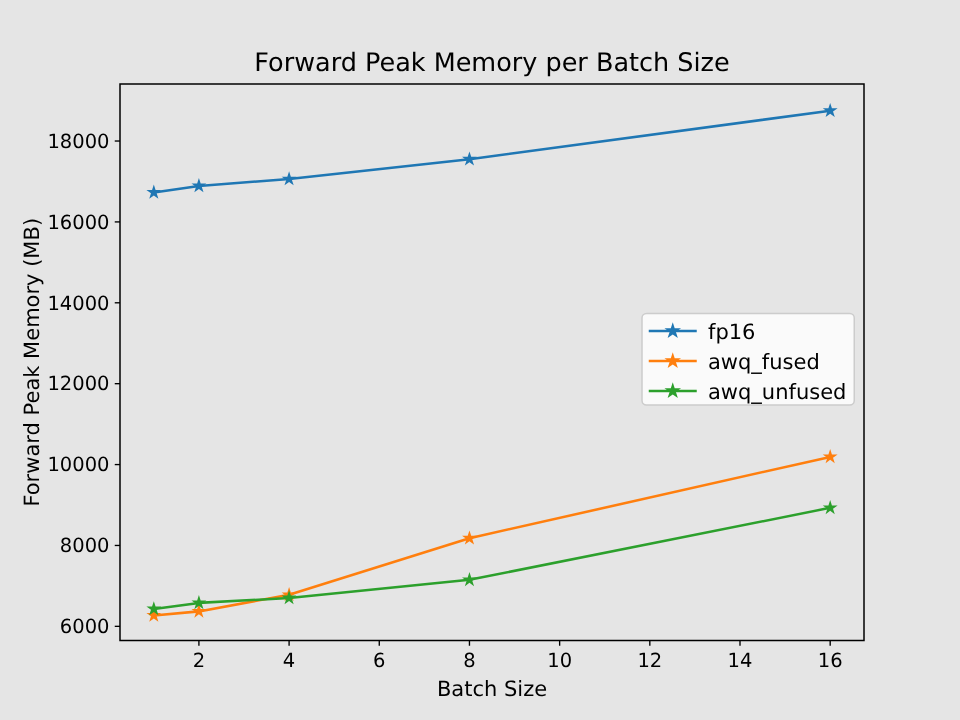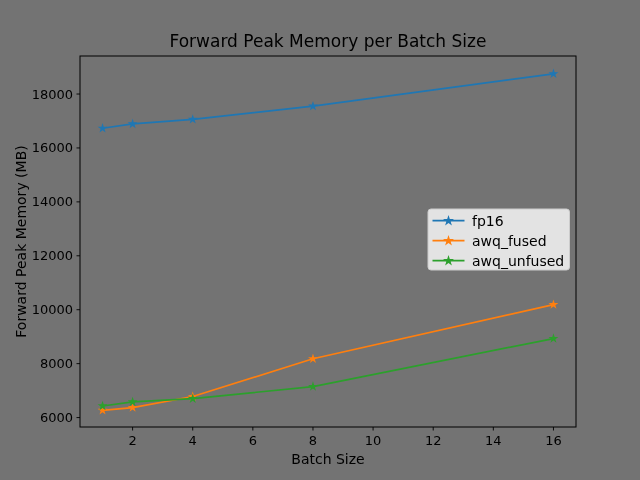--- a/index.html
+++ b/index.html
@@ -3,21 +3,21 @@
 <meta charset="utf-8">
 <style>
   html, body {
     margin: 0;
     padding: 0;
     background: #ffffff;
   }
   .figure {
     width: 640px;
     height: 480px;
-    background: #737373;
+    background: #e5e5e5;
     position: relative;
     font-family: "DejaVu Sans", "Liberation Sans", sans-serif;
     text-decoration: underline;
   }
   svg text {
     fill: #000000;
     font-family: "DejaVu Sans", "Liberation Sans", sans-serif;
   }
   .title   { font-size: 17px; }
   .axlabel { font-size: 14px; }

